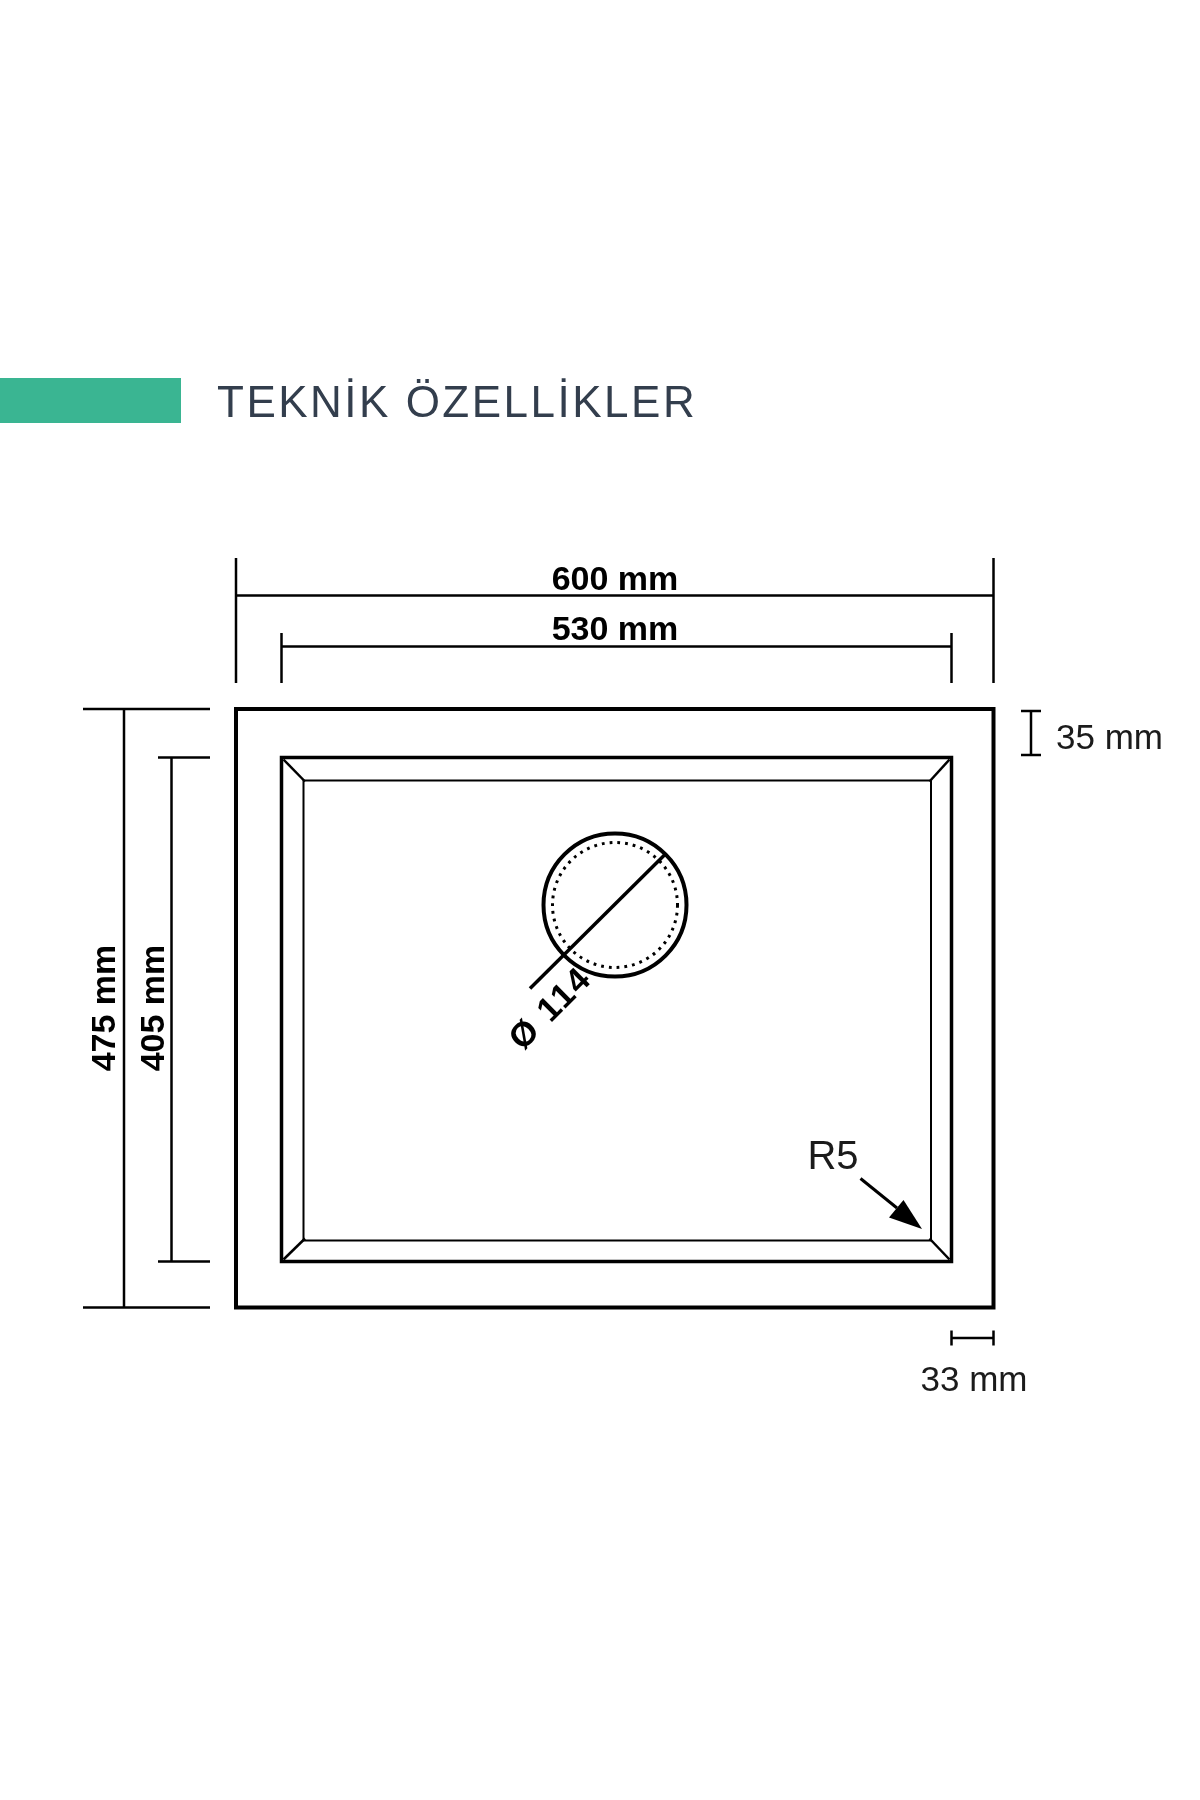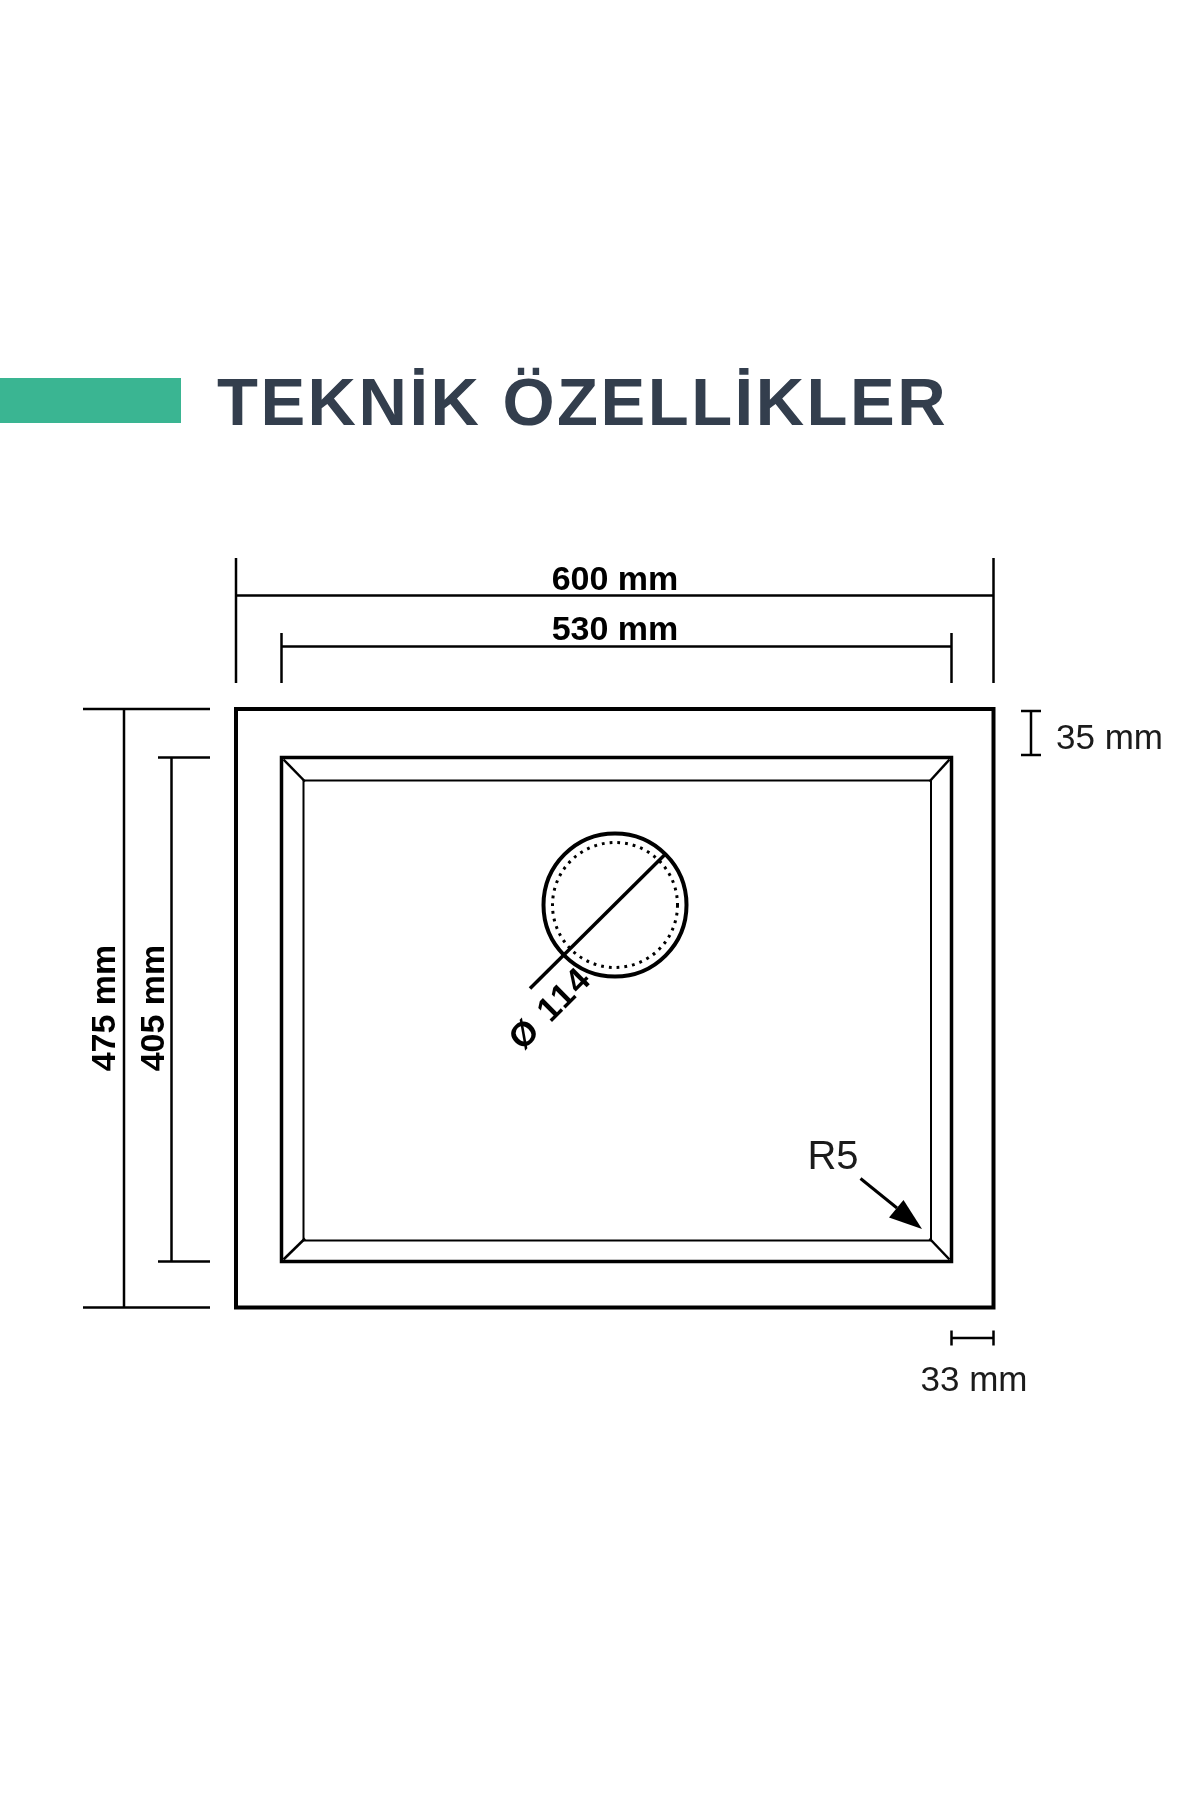--- a/index.html
+++ b/index.html
@@ -20,22 +20,22 @@
   .accent-bar {
     position: absolute;
     left: 0; top: 378px;
     width: 181px; height: 45px;
     background: var(--accent);
   }
   .page-title {
     position: absolute;
     left: 217px; top: 374px;
     height: 56px; line-height: 56px;
-    font-size: 67px;
-    font-weight: 700;
+    font-size: 44px;
+    font-weight: 400;
     letter-spacing: 2.5px;
     color: var(--ink);
     white-space: nowrap;
     text-align: center;
   }
   svg.drawing { position: absolute; left: 0; top: 0; }
   .stroke {
     stroke: var(--line);
     fill: none;
     stroke-linecap: butt;

